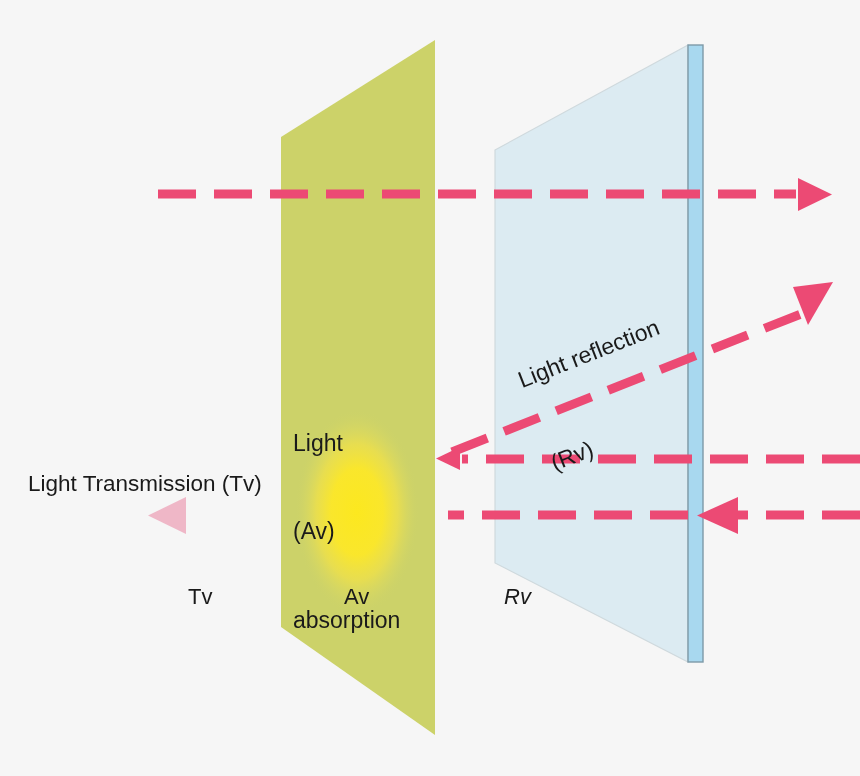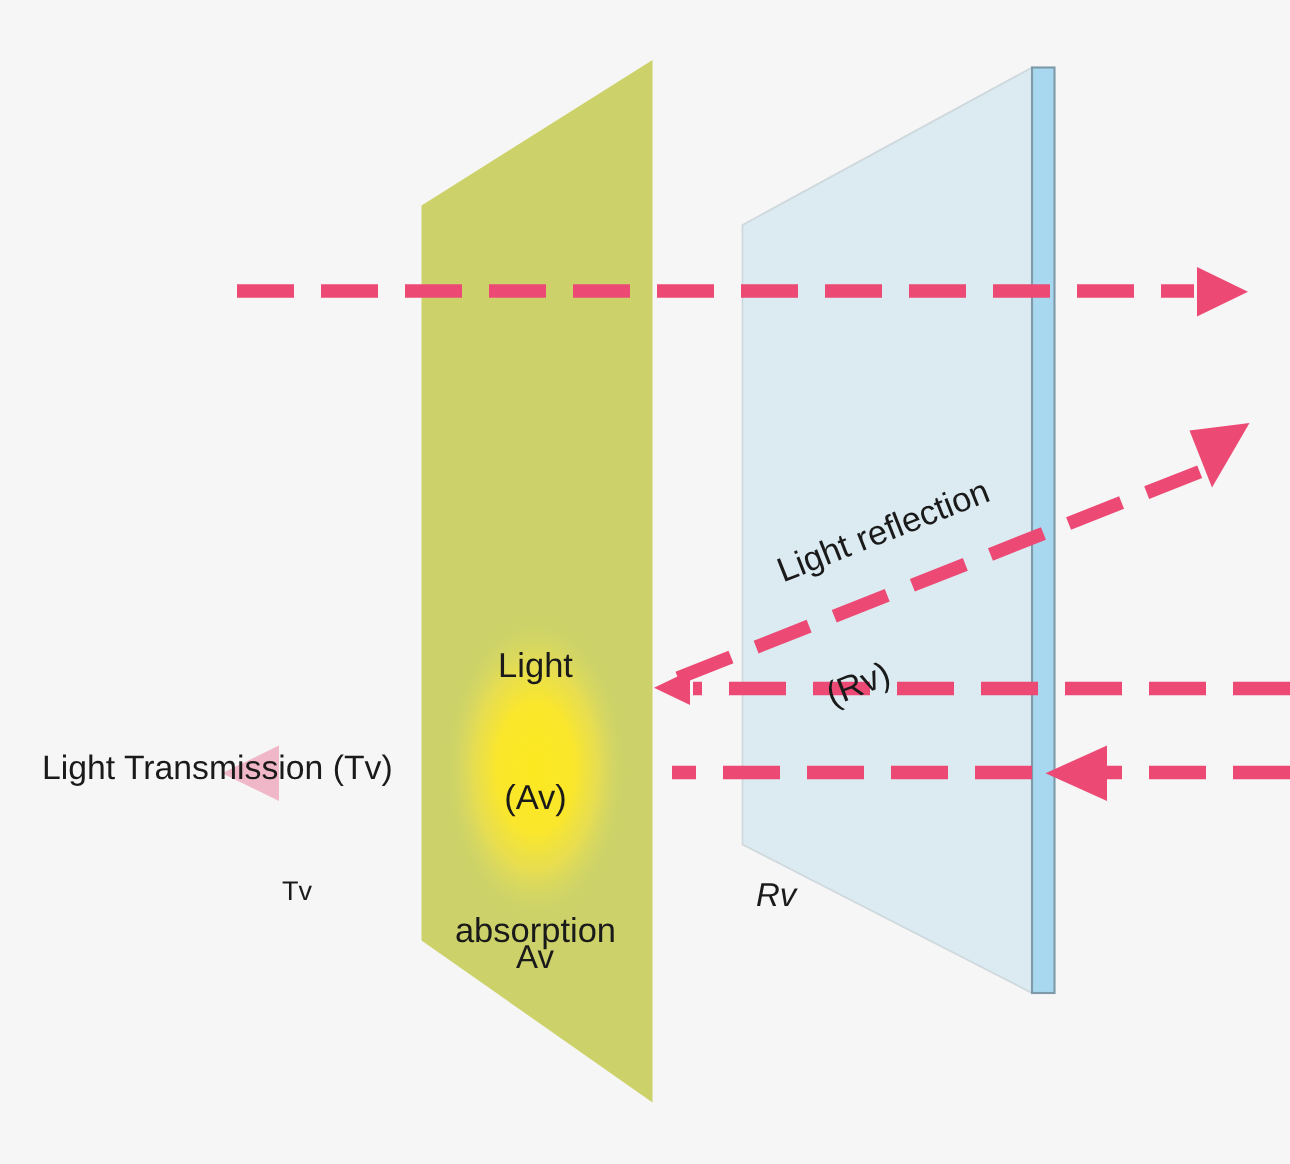--- a/index.html
+++ b/index.html
@@ -27,49 +27,47 @@
     position: absolute;
     color: #1a1a1a;
     font-family: "Liberation Sans", sans-serif;
     white-space: pre;
     line-height: 1.28;
   }
   #lbl-transmission {
     left: 28px;
     top: 470px;
     font-size: 22.5px;
-    margin-top: 28px;
   }
   #lbl-absorption {
     left: 293px;
     top: 370px;
     width: 128px;
-    text-align: center;
+    text-align: left;
     font-size: 23px;
   }
   #lbl-reflection {
     left: 492px;
     top: 312px;
     width: 170px;
     text-align: left;
     font-size: 23px;
     transform: rotate(-21.5deg);
     transform-origin: 0 0;
     line-height: 1.3;
   }
   #lbl-tv {
     left: 188px;
     top: 583px;
-    font-size: 18px;
+    font-size: 22px;
   }
   #lbl-av {
     left: 344px;
     top: 583px;
     font-size: 22px;
-    margin-top: 41px;
   }
   #lbl-rv {
     left: 504px;
     top: 583px;
     font-size: 22px;
     font-style: italic;
   }
 </style>
 </head>
 <body>

